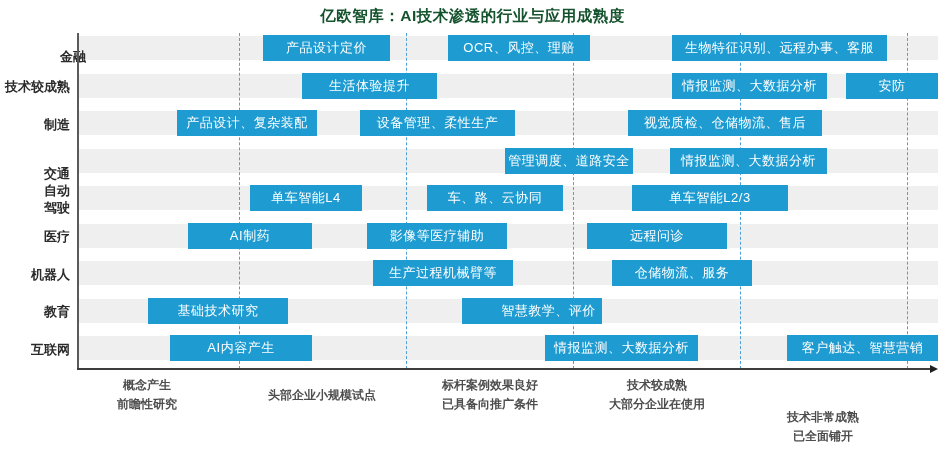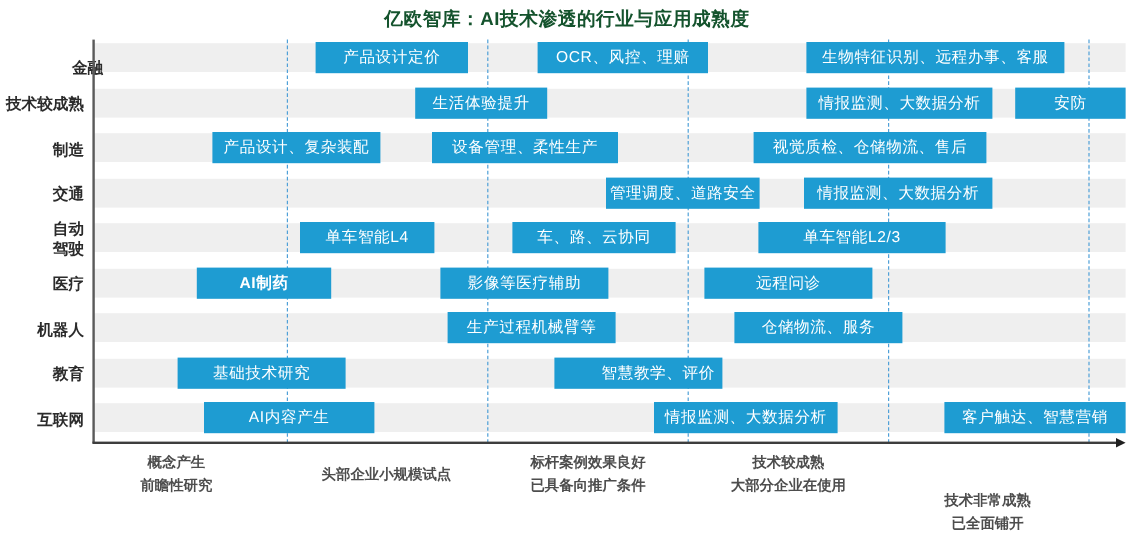--- a/index.html
+++ b/index.html
@@ -42,52 +42,52 @@
 <div id="canvas">
   <div class="chart-title">亿欧智库：AI技术渗透的行业与应用成熟度</div>
   <div id="plot">
       <div class="stripe" style="top: 36px;"></div>
       <div class="industry-label" style="top: 49px; padding-left: 16px;">金融</div>
       <div class="stripe" style="top: 73.5px;"></div>
       <div class="industry-label" style="top: 79px;">技术较成熟</div>
       <div class="stripe" style="top: 111px;"></div>
       <div class="industry-label" style="top: 116.5px;">制造</div>
       <div class="stripe" style="top: 148.5px;"></div>
-      <div class="industry-label" style="top: 154px;">交通</div>
+      <div class="industry-label" style="top: 166px;">交通</div>
       <div class="stripe" style="top: 186px;"></div>
       <div class="industry-label" style="top: 183px;">自动
 驾驶</div>
       <div class="stripe" style="top: 223.5px;"></div>
       <div class="industry-label" style="top: 229px;">医疗</div>
       <div class="stripe" style="top: 261px;"></div>
       <div class="industry-label" style="top: 266.5px;">机器人</div>
       <div class="stripe" style="top: 298.5px;"></div>
       <div class="industry-label" style="top: 304px;">教育</div>
       <div class="stripe" style="top: 336px;"></div>
       <div class="industry-label" style="top: 341.5px;">互联网</div>
       <div class="dash" style="left: 239px;"></div>
       <div class="dash" style="left: 405.5px;"></div>
       <div class="dash" style="left: 572.5px;"></div>
       <div class="dash" style="left: 739.5px;"></div>
       <div class="dash" style="left: 906.5px;"></div>
       <div class="mbox" style="top: 35px; left: 263px; width: 127px;">产品设计定价</div>
       <div class="mbox" style="top: 35px; left: 448px; width: 142px;">OCR、风控、理赔</div>
       <div class="mbox" style="top: 35px; left: 672px; width: 215px;">生物特征识别、远程办事、客服</div>
-      <div class="mbox" style="top: 72.5px; left: 302px; width: 110px; margin-left: 44px;">生活体验提升</div>
+      <div class="mbox" style="top: 72.5px; left: 302px; width: 135px;">生活体验提升</div>
       <div class="mbox" style="top: 72.5px; left: 672px; width: 155px;">情报监测、大数据分析</div>
       <div class="mbox" style="top: 72.5px; left: 846px; width: 92px;">安防</div>
       <div class="mbox" style="top: 110px; left: 177px; width: 140px;">产品设计、复杂装配</div>
       <div class="mbox" style="top: 110px; left: 360px; width: 155px;">设备管理、柔性生产</div>
       <div class="mbox" style="top: 110px; left: 628px; width: 194px;">视觉质检、仓储物流、售后</div>
       <div class="mbox" style="top: 147.5px; left: 505px; width: 128px;">管理调度、道路安全</div>
       <div class="mbox" style="top: 147.5px; left: 670px; width: 157px;">情报监测、大数据分析</div>
       <div class="mbox" style="top: 185px; left: 250px; width: 112px;">单车智能L4</div>
       <div class="mbox" style="top: 185px; left: 427px; width: 136px;">车、路、云协同</div>
       <div class="mbox" style="top: 185px; left: 632px; width: 156px;">单车智能L2/3</div>
-      <div class="mbox" style="top: 222.5px; left: 164px; width: 112px; font-weight: bold;">AI制药</div>
+      <div class="mbox" style="top: 222.5px; left: 188px; width: 124px;">AI制药</div>
       <div class="mbox" style="top: 222.5px; left: 367px; width: 140px;">影像等医疗辅助</div>
       <div class="mbox" style="top: 222.5px; left: 587px; width: 140px;">远程问诊</div>
       <div class="mbox" style="top: 260px; left: 373px; width: 140px;">生产过程机械臂等</div>
       <div class="mbox" style="top: 260px; left: 612px; width: 140px;">仓储物流、服务</div>
       <div class="mbox" style="top: 297.5px; left: 148px; width: 140px;">基础技术研究</div>
       <div class="mbox" style="top: 297.5px; left: 462px; width: 140px; padding-left: 33px;">智慧教学、评价</div>
       <div class="mbox" style="top: 335px; left: 170px; width: 142px;">AI内容产生</div>
       <div class="mbox" style="top: 335px; left: 545px; width: 153px;">情报监测、大数据分析</div>
       <div class="mbox" style="top: 335px; left: 787px; width: 151px;">客户触达、智慧营销</div>
     </div>

